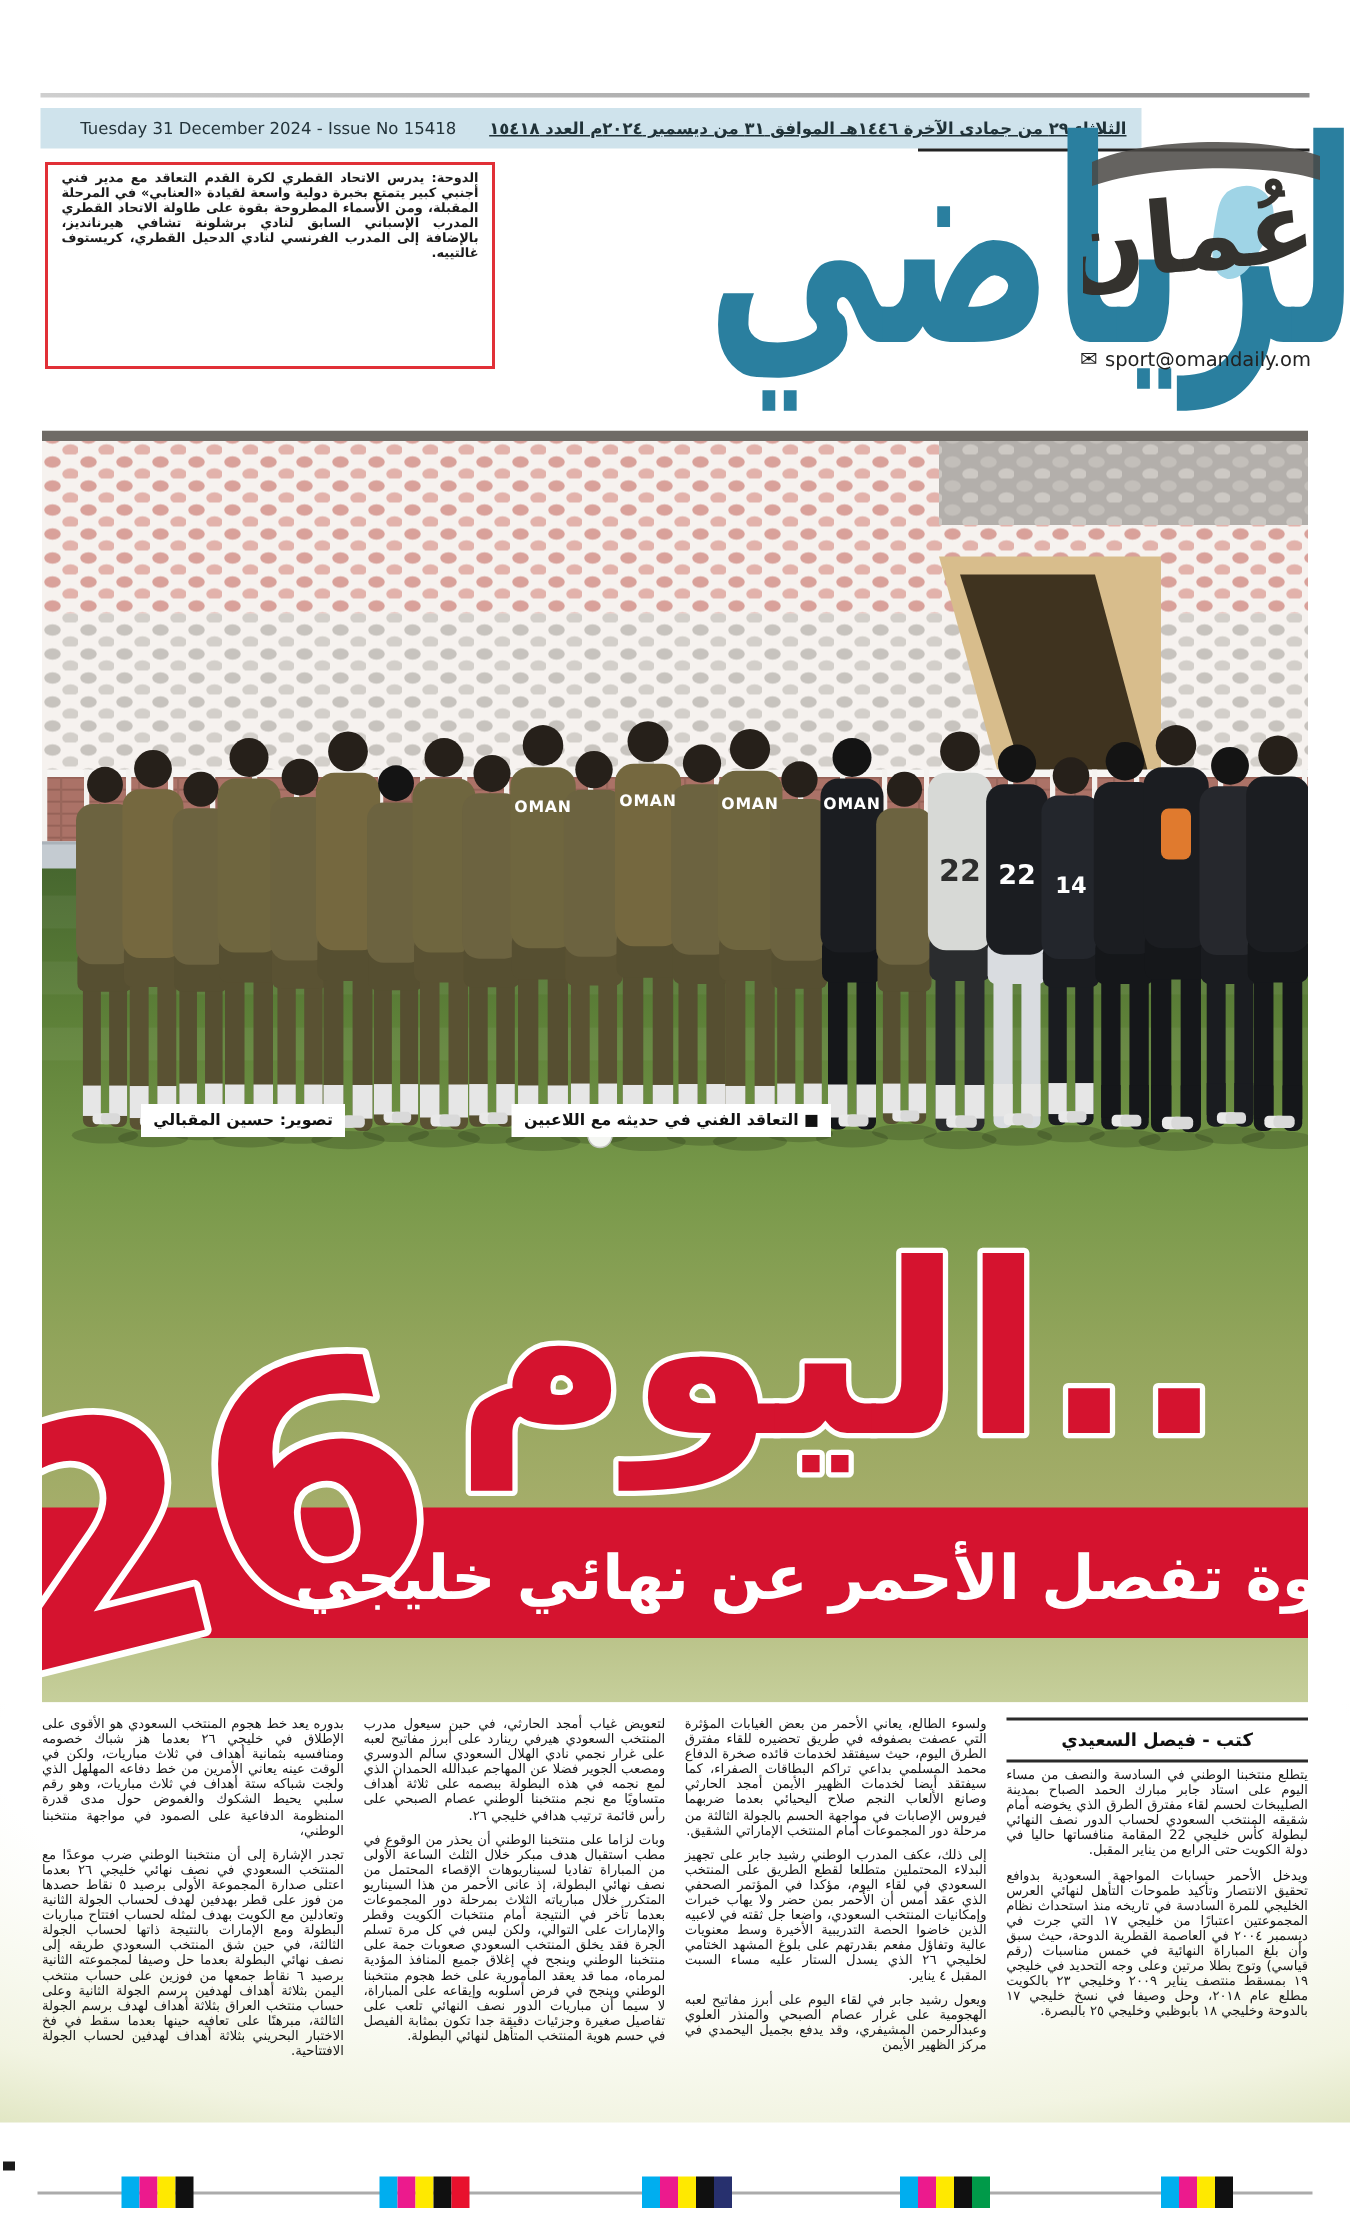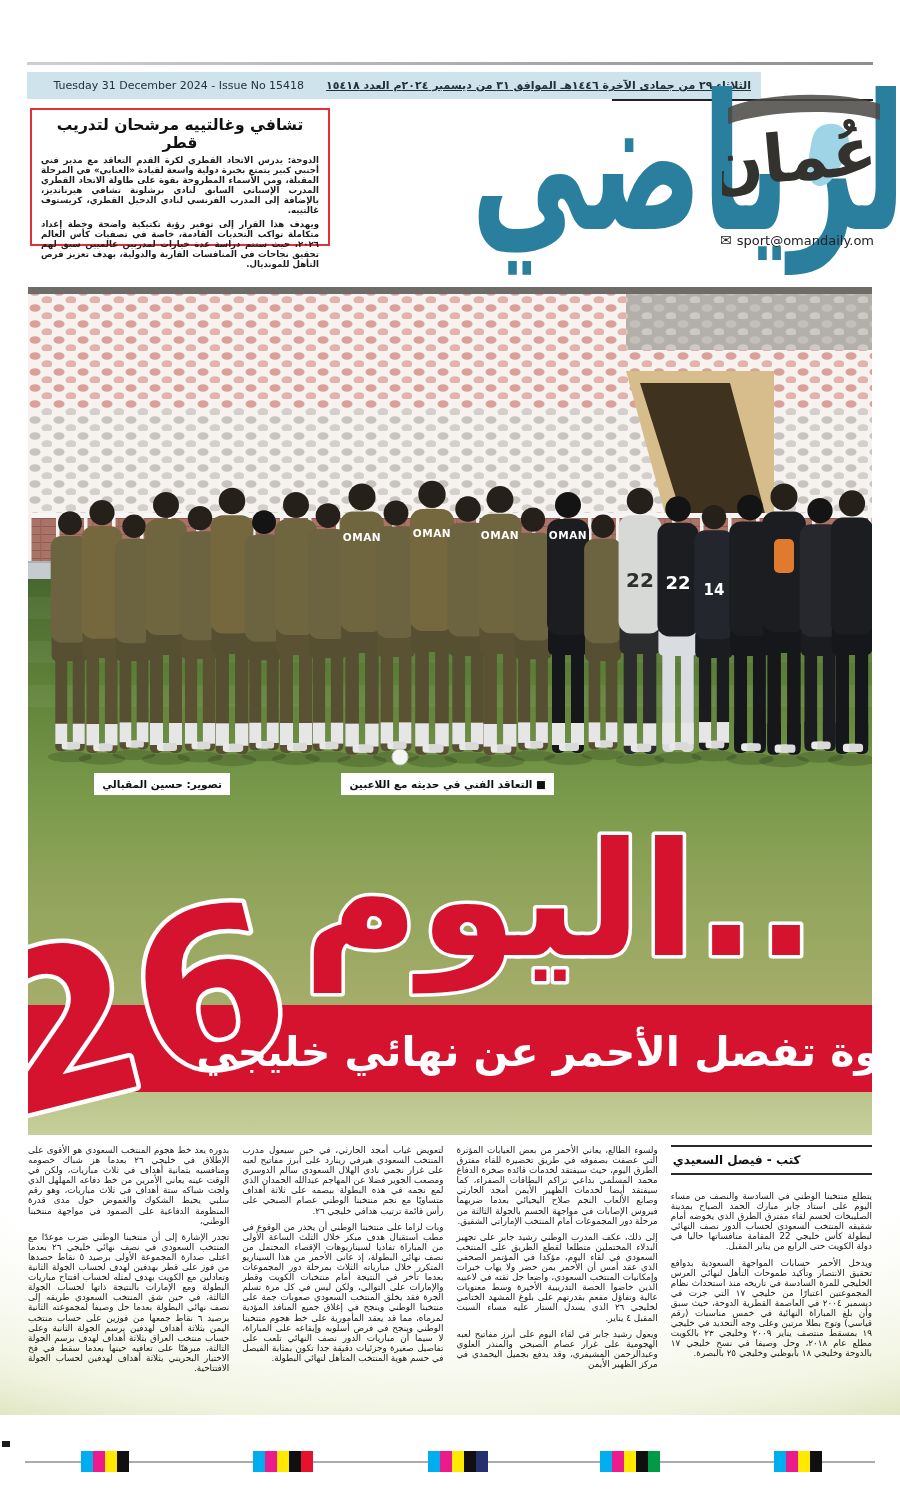--- a/index.html
+++ b/index.html
@@ -32,34 +32,34 @@
   .sidebox p{margin:0 0 5px;font-size:8.6px;line-height:9.9px;font-weight:bold;color:#1c1c1c;
              text-align:justify;text-align-last:right;}
 
   
   .photo{position:absolute;left:28px;top:287px;width:844px;height:848px;}
   .photo svg{display:block;}
   .hl{fill:#d5132f;stroke:#ffffff;stroke-width:7px;paint-order:stroke;stroke-linejoin:round;
       font-weight:bold;font-family:"DejaVu Sans",sans-serif;}
   .hl26{stroke-width:9px;}
   .sub{font-family:"DejaVu Sans",sans-serif;}
-  .cap{position:absolute;top:486px;height:22px;background:#fff;color:#111;font-size:10.5px;
+  .cap{position:absolute;top:449px;height:22px;background:#fff;color:#111;font-size:10.5px;
        font-weight:bold;display:flex;align-items:center;padding:0 8px;direction:rtl;white-space:nowrap;}
   .cap-main{right:318px;}
   .cap-credit{right:642px;}
 
   
   .article{position:absolute;left:0;top:1135px;width:900px;height:280px;
            background:radial-gradient(ellipse 120% 130% at 50% 12%,
              #ffffff 42%,#f2f4e2 68%,#d8dfb3 86%,#b9c78d 100%);}
   .cols{display:flex;direction:rtl;gap:13px;margin:10px 28px 0;}
   .col{width:202px;direction:rtl;}
   .byline{border-top:2px solid #2a2a2a;border-bottom:2px solid #2a2a2a;
-          font-size:12px;font-weight:bold;color:#111;text-align:left;
-          padding:6px 2px;margin-bottom:16px;}
+          font-size:12px;font-weight:bold;color:#111;text-align:center;
+          padding:6px 2px;margin-bottom:4px;}
   .col p{margin:0 0 6px;font-size:8.8px;line-height:10.1px;font-weight:normal;color:#161616;
          text-align:justify;text-align-last:right;}
 
   
   .calline{position:absolute;left:25px;top:1461px;width:850px;height:2px;background:#ababab;}
   .calgroup{position:absolute;top:1451px;display:flex;}
   .calgroup span{width:12px;height:21px;display:block;}
   .g1{left:81px;} .g2{left:253px;} .g3{left:428px;} .g4{left:600px;} .g5{left:774px;}
   .reg-mark{position:absolute;left:2px;top:1441px;width:8px;height:6px;background:#1a1a1a;}
 </style>
@@ -85,23 +85,21 @@
       <path d="M6 18 C40 2 120 0 158 14 L158 30 C120 18 46 20 6 34 Z" fill="#4a4844" opacity=".85"></path>
     </svg>
   </div>
 
   <div class="email-row">
     <span class="env">✉</span>
     <span>sport@omandaily.om</span>
   </div>
 
   <div class="sidebox">
-    <h2>تشافي وغالتييه مرشحان لتدريب قطر</h2>
     <p>الدوحة: يدرس الاتحاد القطري لكرة القدم التعاقد مع مدير فني أجنبي كبير يتمتع بخبرة دولية واسعة لقيادة «العنابي» في المرحلة المقبلة، ومن الأسماء المطروحة بقوة على طاولة الاتحاد القطري المدرب الإسباني السابق لنادي برشلونة تشافي هيرنانديز، بالإضافة إلى المدرب الفرنسي لنادي الدحيل القطري، كريستوف غالتييه.</p>
-    <p>ويهدف هذا القرار إلى توفير رؤية تكتيكية واضحة وخطة إعداد متكاملة تواكب التحديات القادمة، خاصة في تصفيات كأس العالم ٢٠٢٦، حيث ستتم دراسة عدة خيارات لمدربين عالميين سبق لهم تحقيق نجاحات في المنافسات القارية والدولية، بهدف تعزيز فرص التأهل للمونديال.</p>
   </div>
 
   <div class="photo">
     <svg width="844" height="848" viewBox="0 0 844 848">
       <defs>
         <linearGradient id="pitchG" x1="0" y1="0" x2="0" y2="1">
           <stop offset="0" stop-color="#47672f"></stop>
           <stop offset=".18" stop-color="#5d8038"></stop>
           <stop offset=".38" stop-color="#78994a"></stop>
           <stop offset=".58" stop-color="#93a55c"></stop>

